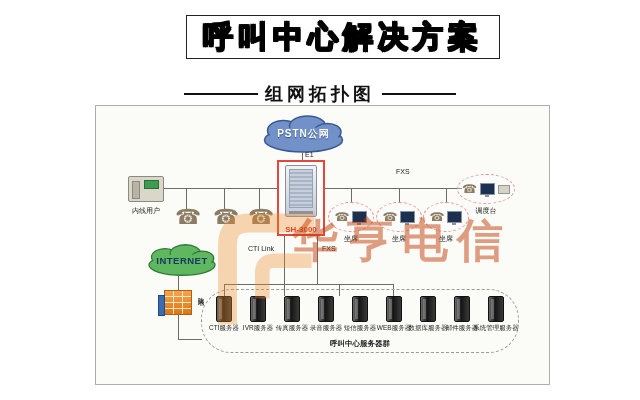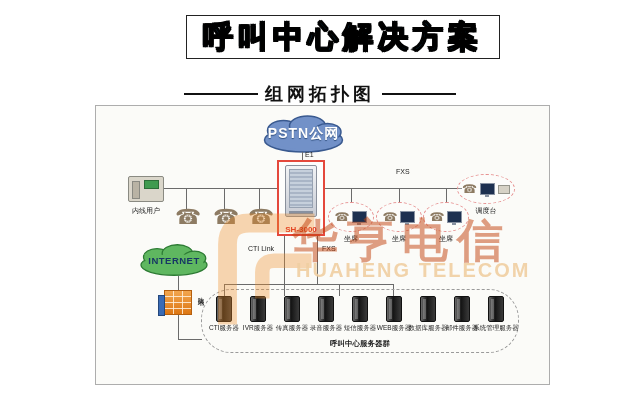--- a/index.html
+++ b/index.html
@@ -41,21 +41,21 @@
   .f7{font-size:7px;}
   .center{text-align:center;}
   
   .cloud{position:absolute;}
   .cloud svg{display:block;}
   .cloud .cloud-text{
     position:absolute;left:0;top:0;width:100%;height:100%;
     display:flex;align-items:center;justify-content:center;
     font-weight:bold;
   }
-  .pstn-text{color:#ffffff;font-size:14px;letter-spacing:1px;text-shadow:0 1px 1px #31507f;}
+  .pstn-text{color:#ffffff;font-size:10px;letter-spacing:1px;text-shadow:0 1px 1px #31507f;}
   .inet-text{color:#173764;font-size:9.5px;letter-spacing:.5px;}
   
   .red-frame{
     position:absolute;left:181px;top:54px;width:48px;height:76px;
     border:2px solid #e4483c;background:rgba(255,255,255,.55);
     display:flex;flex-direction:column;align-items:center;justify-content:space-between;
     box-sizing:border-box;padding-top:3px;
   }
   .cabinet{
     width:32px;height:52px;position:relative;border-radius:2px;
@@ -208,21 +208,21 @@
   <div class="vline" style="left:188px;top:130px;height:48px;"></div>
   <div class="vline" style="left:221px;top:130px;height:48px;"></div>
   <div class="lbl f7" style="left:152px;top:139px;">CTI Link</div>
   <div class="lbl f7" style="left:226px;top:139px;">FXS</div>
   <div class="hline" style="left:128px;top:178px;width:169px;"></div>
   <div class="vline" style="left:128px;top:178px;height:12px;"></div>
   <div class="vline" style="left:188px;top:178px;height:12px;"></div>
   <div class="vline" style="left:243px;top:178px;height:12px;"></div>
   <div class="vline" style="left:297px;top:178px;height:12px;"></div>
 
-  <div class="cloud" style="left:42px;top:137px;width:72px;height:34px;">
+  <div class="cloud" style="left:50px;top:137px;width:72px;height:34px;">
     <svg width="72" height="34" viewBox="0 0 170 80">
       <ellipse cx="85" cy="52" rx="78" ry="24" fill="#5fb760" stroke="#2c7a33" stroke-width="3"></ellipse>
       <ellipse cx="45" cy="33" rx="32" ry="20" fill="#5fb760" stroke="#2c7a33" stroke-width="3"></ellipse>
       <ellipse cx="93" cy="24" rx="36" ry="20" fill="#5fb760" stroke="#2c7a33" stroke-width="3"></ellipse>
       <ellipse cx="133" cy="36" rx="27" ry="17" fill="#5fb760" stroke="#2c7a33" stroke-width="3"></ellipse>
       <ellipse cx="85" cy="48" rx="70" ry="22" fill="#5fb760"></ellipse>
     </svg>
     <div class="cloud-text inet-text">INTERNET</div>
   </div>
   <div class="vline" style="left:82px;top:170px;height:14px;"></div>
@@ -251,16 +251,15 @@
   <div class="srv-lbl" style="left:342px;">邮件服务器</div>
   <div class="srv-lbl" style="left:376px;">系统管理服务器</div>
   <div class="group-lbl">呼叫中心服务器群</div>
 
   <div class="watermark">
     <svg class="wm-logo" width="145" height="145" viewBox="0 0 100 100">
       <path d="M30 90 V35 Q30 20 45 20 H90" fill="none" stroke="#ef8e2a" stroke-width="13"></path>
       <path d="M54 72 V54 Q54 46 62 46 H88" fill="none" stroke="#ef8e2a" stroke-width="10"></path>
     </svg>
     <div class="wm-cn">华亨电信</div>
-    <div class="wm-en">HUAHENG TELECOM</div>
   </div>
 
 </div>
 
 </body></html>

